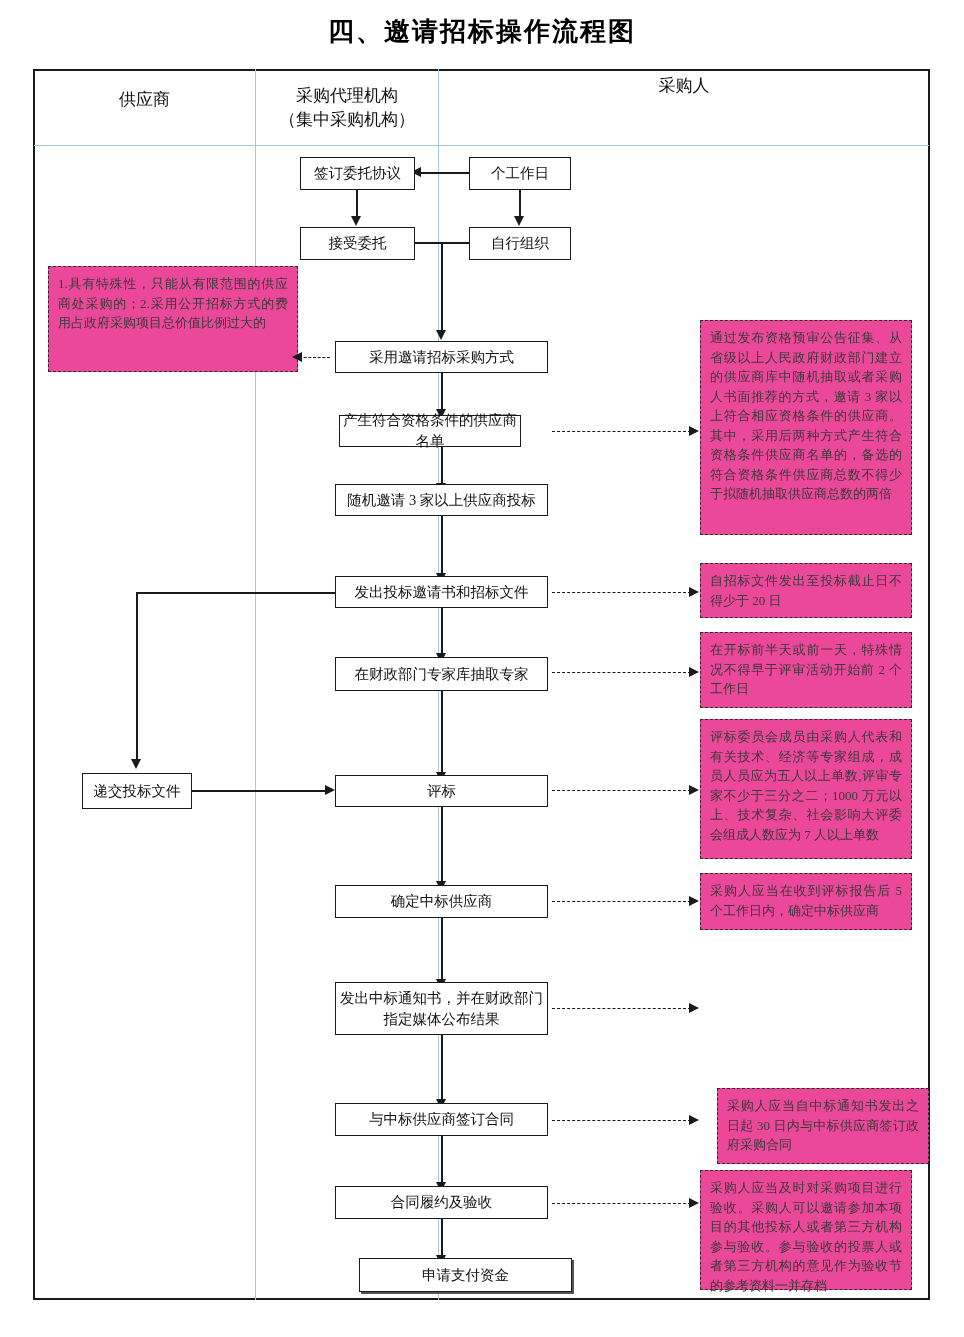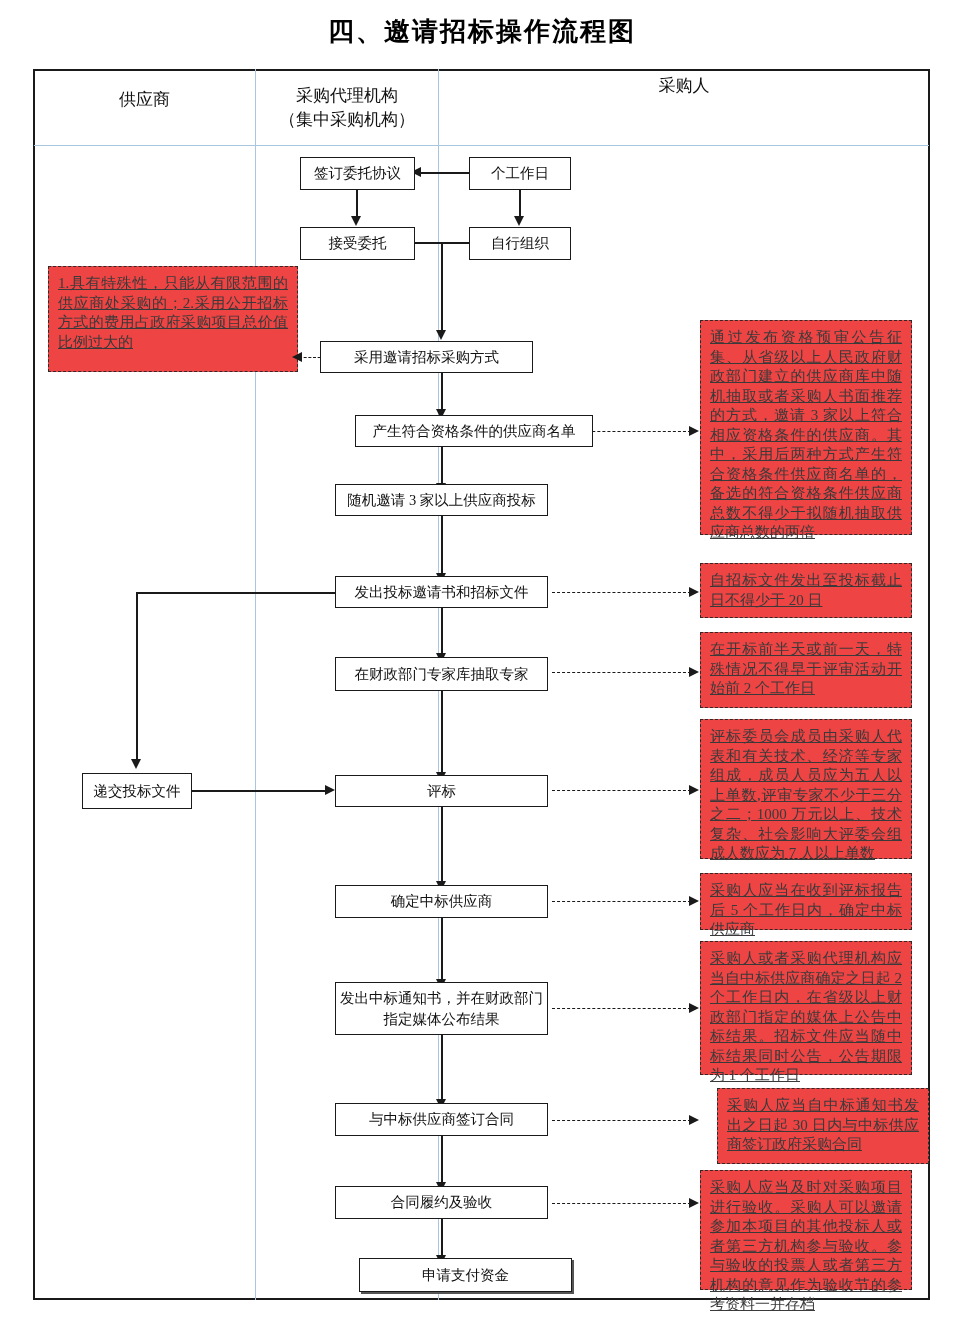--- a/index.html
+++ b/index.html
@@ -87,29 +87,28 @@
     color: #111;
     z-index: 4;
   }
   .box.shadowed {
     box-shadow: 2px 2px 0 #555;
   }
   
   .note {
     position: absolute;
     border: 1.3px dashed #2b2b2b;
-    background: #ef4444;
+    background: #ec4899;
     box-sizing: border-box;
-    font-size: 15px;
+    font-size: 13px;
     line-height: 19.5px;
     color: #3a3a3a;
     padding: 7px 9px;
     text-align: justify;
     z-index: 3;
-    text-decoration: underline;
   }
   
   .ln {
     position: absolute;
     background: #1a1a1a;
     z-index: 2;
   }
   .ln.v { width: 1.6px; }
   .ln.h { height: 1.6px; }
 
@@ -180,26 +179,26 @@
 
   <div class="ln h" style="left:415px; top:242px; width:55px;"></div>
   <div class="ln v" style="left:441px; top:242px; height:89px;"></div>
   <div class="arrow down" style="left:436px; top:330px;"></div>
 
   <div class="note" style="left:48px; top:266px; width:250px; height:106px;">1.具有特殊性，只能从有限范围的供应商处采购的；2.采用公开招标方式的费用占政府采购项目总价值比例过大的</div>
 
   <div class="dln h" style="left:299px; top:357px; width:31px;"></div>
   <div class="arrow left" style="left:292px; top:352px;"></div>
 
-  <div class="box" style="left:320px; top:341px; width:213px; height:32px;">采用邀请招标采购方式</div>
+  <div class="box" style="left:335px; top:341px; width:213px; height:32px;">采用邀请招标采购方式</div>
 
   <div class="ln v" style="left:441px; top:373px; height:38px;"></div>
   <div class="arrow down" style="left:436px; top:409px;"></div>
 
-  <div class="box" style="left:355px; top:415px; width:238px; height:32px;">产生符合资格条件的供应商名单</div>
+  <div class="box" style="left:339px; top:415px; width:182px; height:32px;">产生符合资格条件的供应商名单</div>
 
   <div class="ln v" style="left:441px; top:447px; height:38px;"></div>
   <div class="arrow down" style="left:436px; top:483px;"></div>
 
   <div class="box" style="left:335px; top:484px; width:213px; height:32px;font-family:Liberation Serif, serif;">随机邀请 3 家以上供应商投标</div>
 
   <div class="ln v" style="left:441px; top:516px; height:59px;"></div>
   <div class="arrow down" style="left:436px; top:573px;"></div>
 
   <div class="box" style="left:335px; top:576px; width:213px; height:32px;">发出投标邀请书和招标文件</div>
@@ -264,21 +263,20 @@
   <div class="arrow right" style="left:689px; top:667px;"></div>
 
   <div class="note" style="left:700px; top:719px; width:212px; height:140px;">评标委员会成员由采购人代表和有关技术、经济等专家组成，成员人员应为五人以上单数,评审专家不少于三分之二；1000 万元以上、技术复杂、社会影响大评委会组成人数应为 7 人以上单数</div>
   <div class="dln h" style="left:552px; top:790px; width:139px;"></div>
   <div class="arrow right" style="left:689px; top:785px;"></div>
 
   <div class="note" style="left:700px; top:873px; width:212px; height:57px;">采购人应当在收到评标报告后 5 个工作日内，确定中标供应商</div>
   <div class="dln h" style="left:552px; top:901px; width:139px;"></div>
   <div class="arrow right" style="left:689px; top:896px;"></div>
 
-  <div class="note" style="left:700px; top:941px; width:212px; height:134px;">采购人或者采购代理机构应当自中标供应商确定之日起 2 个工作日内，在省级以上财政部门指定的媒体上公告中标结果。招标文件应当随中标结果同时公告，公告期限为 1 个工作日</div>
   <div class="dln h" style="left:552px; top:1008px; width:139px;"></div>
   <div class="arrow right" style="left:689px; top:1003px;"></div>
 
   <div class="note" style="left:700px; top:1088px; width:212px; height:76px;margin-left:17px;">采购人应当自中标通知书发出之日起 30 日内与中标供应商签订政府采购合同</div>
   <div class="dln h" style="left:552px; top:1120px; width:139px;"></div>
   <div class="arrow right" style="left:689px; top:1115px;"></div>
 
   <div class="note" style="left:700px; top:1170px; width:212px; height:120px;">采购人应当及时对采购项目进行验收。采购人可以邀请参加本项目的其他投标人或者第三方机构参与验收。参与验收的投票人或者第三方机构的意见作为验收节的参考资料一并存档</div>
   <div class="dln h" style="left:552px; top:1203px; width:139px;"></div>
   <div class="arrow right" style="left:689px; top:1198px;"></div>

